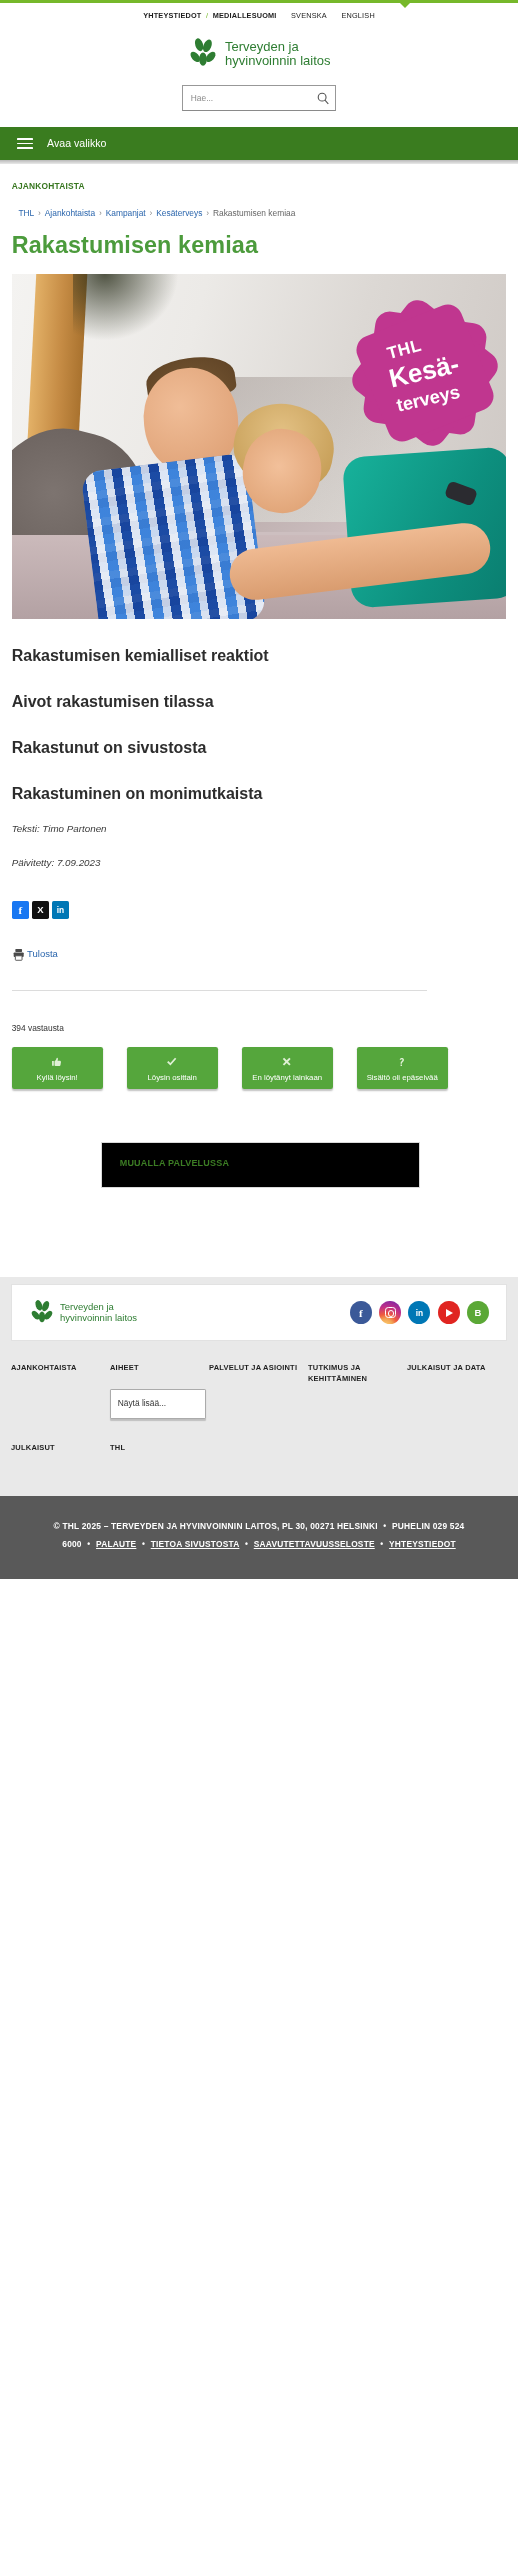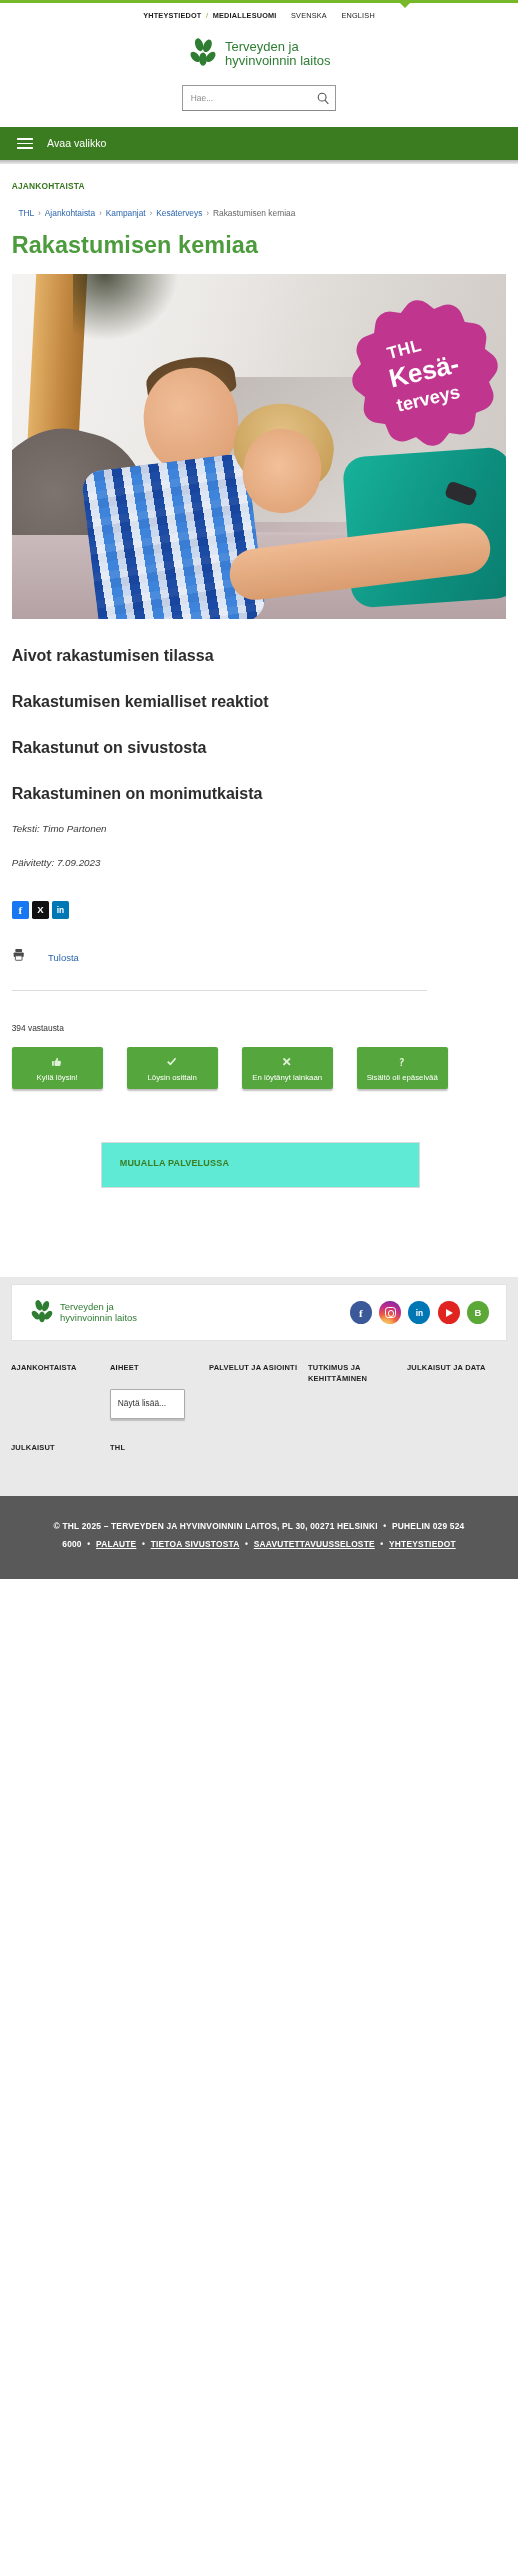--- a/index.html
+++ b/index.html
@@ -99,37 +99,37 @@
   .meta-line { font-style:italic; font-size:9.8px; color:#3a3a3a; margin-top:20px; }
   .meta-line + .meta-line { margin-top:23.4px; }
 
   .share-row { display:flex; gap:2.8px; margin-top:33px; }
   .share-btn { width:17.3px; height:17.3px; display:flex; align-items:center; justify-content:center;
     color:#fff; font-weight:700; font-size:9.5px; border-radius:1.7px; }
   .share-fb { background:#1877f2; font-family:"Liberation Serif","DejaVu Serif",serif; font-size:11px; }
   .share-x { background:#111; }
   .share-li { background:#0077b5; font-size:8.4px; }
 
-  .print-row { display:flex; align-items:flex-end; gap:23px; margin-top:29px; }
+  .print-row { display:flex; align-items:flex-start; gap:2px; margin-top:29px; }
   .print-row a { color:#2b66ad; font-size:9.5px; }
 
   .content-divider { width:415px; border-top:0.6px solid #dcdcdc; margin-top:27px; }
 
   
   .feedback { margin-top:32px; }
   .feedback h2 { font-size:14.5px; font-weight:700; color:#222; }
   .feedback .count { margin-top:7.8px; font-size:8.4px; color:#333; }
   .feedback-buttons { display:flex; gap:24px; margin-top:14.5px; }
   .fb-btn { width:91px; height:42px; background:#55a63c; border:none; border-radius:2.2px; cursor:pointer;
     display:flex; flex-direction:column; align-items:center; justify-content:center; gap:4.5px;
     box-shadow:0 1.1px 1.7px rgba(0,0,0,.25); }
   .fb-btn .label { color:#fff; font-size:7.8px; font-family:inherit; }
 
   
-  .related { margin:53px 0 4px 89px; width:319px; background:#5eead4; border:0.6px solid #d9d9d9; padding:14.5px 18px 19px; }
+  .related { margin:53px 0 4px 89px; width:319px; background:#000000; border:0.6px solid #d9d9d9; padding:14.5px 18px 19px; }
   .related h3 { color:#3c7d24; font-size:9px; font-weight:700; letter-spacing:0.2px; }
   .related ul { margin:10px 0 0 15.6px; }
   .related li { margin:7.8px 0; font-size:10.6px; color:#555; }
   .related li a { color:#2b66ad; }
 
   
   .footer { margin-top:89px; background:#e9e9e9; padding:7.3px 0 0; }
   .footer-card { margin:0 11px; background:#fff; border:0.6px solid #e2e2e2; padding:13.4px 17px;
     display:flex; justify-content:space-between; align-items:center; }
   .footer-logo { display:flex; align-items:center; gap:5px; }
@@ -143,21 +143,21 @@
   .soc-ig .frame::after { content:""; position:absolute; left:2.2px; top:2.2px; width:4.5px; height:4.5px; border:1.1px solid #fff; border-radius:50%; }
   .soc-li { background:#0077b5; font-size:8.4px; }
   .soc-yt { background:#e02521; }
   .soc-yt .play { width:0; height:0; border-left:7.3px solid #fff; border-top:4.5px solid transparent; border-bottom:4.5px solid transparent; margin-left:1.7px; }
   .soc-b { background:#5ba836; }
 
   .footer-cols { display:flex; padding:21px 11px 0; }
   .fcol { width:99px; padding-right:6.7px; }
   .fcol h4 { font-size:7.5px; font-weight:700; color:#1f1f1f; letter-spacing:0.2px; line-height:1.5; }
   .fcol a.fitem { display:block; margin:12.3px 0; font-size:8.4px; color:#3b3b3b; line-height:1.55; }
-  .more-box { margin-top:15.6px; width:75px; background:#fff; border:0.6px solid #ababab; border-radius:1.1px;
+  .more-box { margin-top:15.6px; width:96px; background:#fff; border:0.6px solid #ababab; border-radius:1.1px;
     padding:7.8px 6.7px 10px; font-size:8.4px; color:#333; box-shadow:0 1.1px 1.1px rgba(0,0,0,.18); cursor:pointer; }
   .more-box:empty { display:none; }
   .footer-cols2 { display:flex; padding:23.4px 11px 17px; }
 
   .footer-bottom { margin-top:13.4px; background:#595959; color:#fff; text-align:center;
     padding:22px 39px 26px; font-size:8.4px; font-weight:700; letter-spacing:0.2px; line-height:2.1; text-transform:uppercase; }
   .footer-bottom a { color:#fff; text-decoration:underline; }
   .footer-bottom .dot { margin:0 5.6px; }
 </style>
 </head>
@@ -255,33 +255,33 @@
         <span class="b2">Kesä-</span>
         <span class="b3">terveys</span>
       </div>
     </div>
   </div>
 
   
   <div class="article-body">
 
   <section>
-      <h2>Aivot rakastumisen tilassa</h2>
+      <h2>Rakastumisen kemialliset reaktiot</h2>
       <div>
 
       <p></p>
           <p></p>
           <p></p>
           <p></p>
           <p></p>
           <p></p>
         </div>
     </section>
       <section>
-      <h2>Rakastumisen kemialliset reaktiot</h2>
+      <h2>Aivot rakastumisen tilassa</h2>
       <div>
 
       <p></p>
           <p></p>
           <p></p>
           <p></p>
           <p></p>
           <p></p>
         </div>
     </section>

